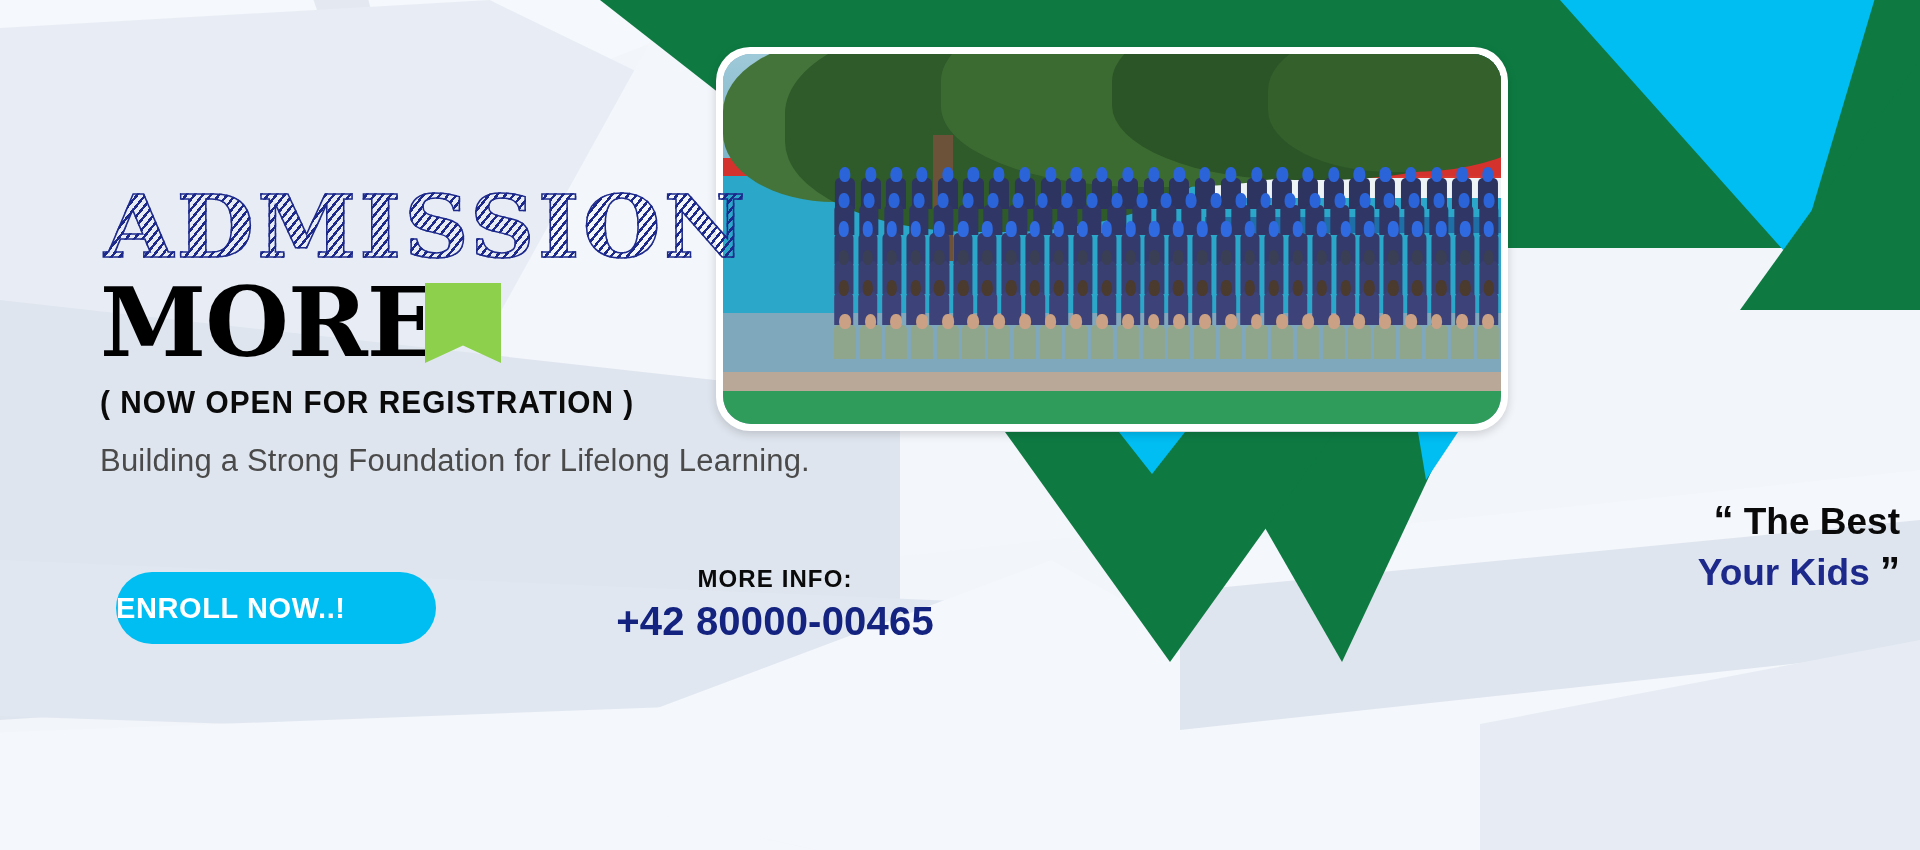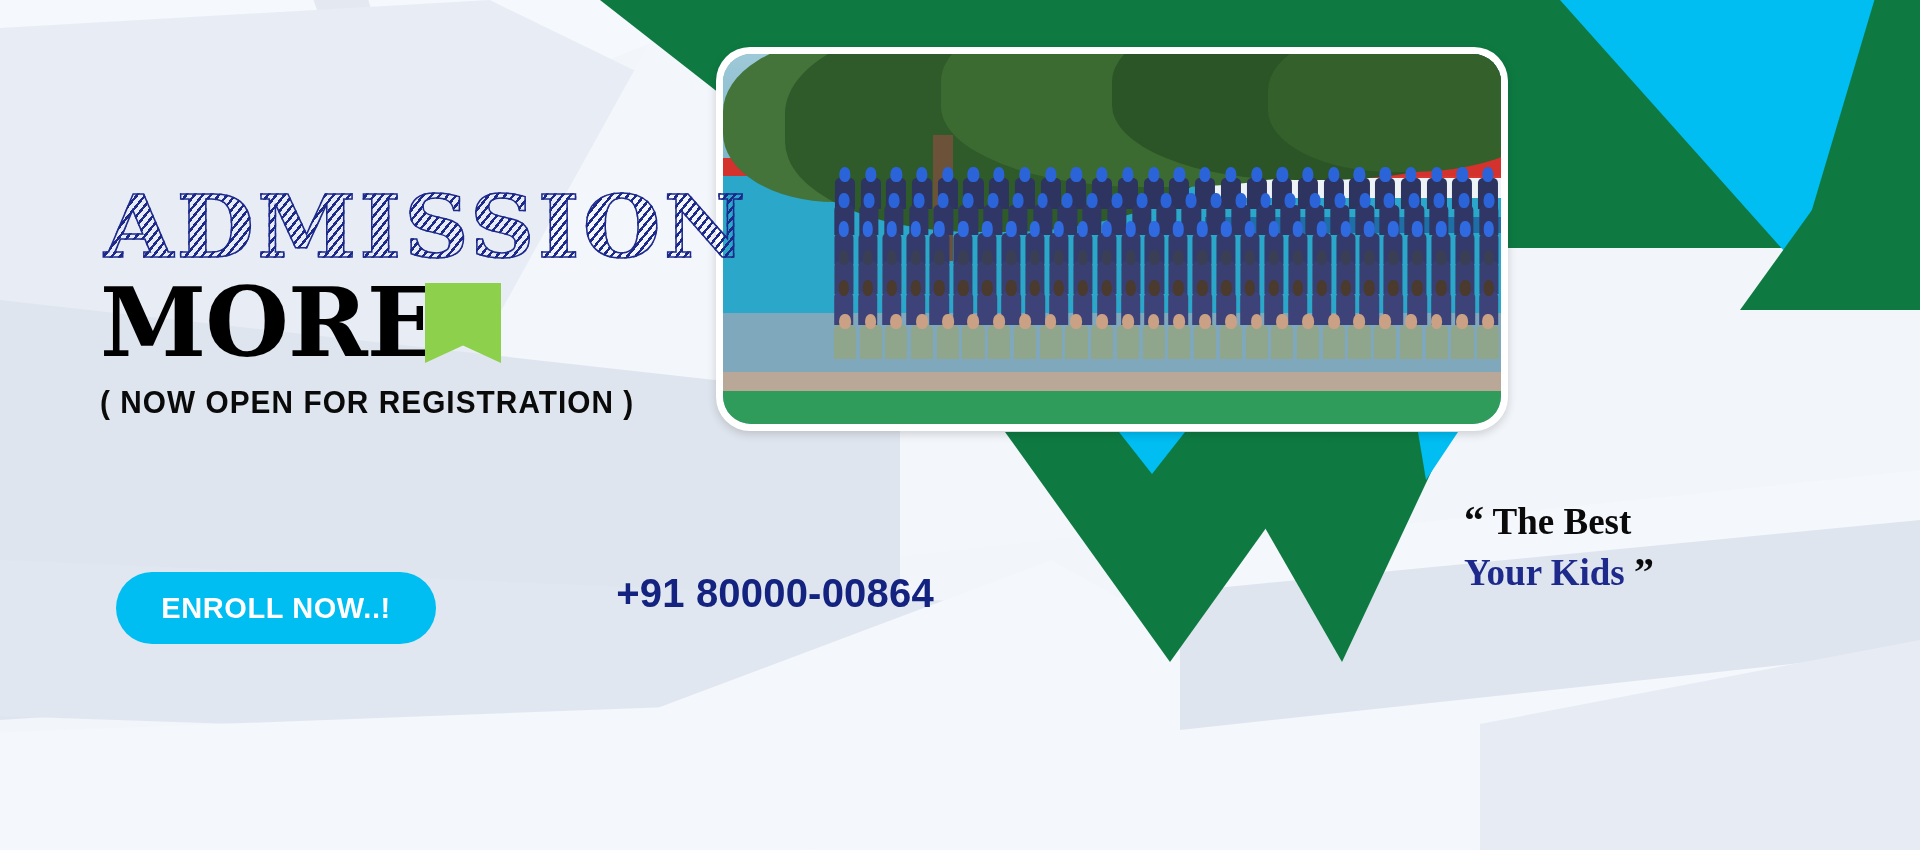--- a/index.html
+++ b/index.html
@@ -222,21 +222,21 @@
     letter-spacing:.2px;
   }
 
   
   .cta {
     position:absolute; left:116px; top:572px;
     width:320px; height:72px;
     background:#00bdf2;
     border-radius:40px;
     border:none;
-    display:flex; align-items:center; justify-content:center;
+    display:flex; align-items:center; 
     cursor:pointer;
   }
   .cta-label {
     color:#ffffff;
     font-family:"Liberation Sans", sans-serif;
     font-weight:bold;
     font-size:29px;
     letter-spacing:.6px;
   }
 
@@ -249,23 +249,23 @@
   }
   .contact-phone {
     margin-top:6px;
     font-family:"Liberation Sans", sans-serif;
     font-weight:bold; font-size:40px;
     color:#14237f; letter-spacing:.2px;
   }
 
   
   .quote {
-    position:absolute; left:1464px; top:495px;
-    width:390px; text-align:left;
-    font-family:Liberation Serif, serif;
+    position:absolute; left:1510px; top:495px;
+    width:390px; text-align:right;
+    font-family:Liberation Sans, sans-serif;
     font-weight:bold;
     font-size:37px;
     line-height:1.28;
     color:#0a0a0a;
   }
   .quote .accent { color:#1d2a8c; }
   .quote .qmark { font-size:40px; }
 </style>
 </head>
 <body>
@@ -987,27 +987,29 @@
   </div>
 
   <div class="headline-admission">ADMISSION</div>
 
   <div class="headline-open">MORE</div>
 
   <div class="bookmark"></div>
 
   <div class="sub-registration">( NOW OPEN FOR REGISTRATION )</div>
 
+  <div class="tagline">Building a Strong Foundation for Lifelong Learning.</div>
 
   <button class="cta">
     <span class="cta-label">ENROLL NOW..!</span>
   </button>
 
   <div class="contact">
-    <div class="contact-phone">+91 80000-00864</div>
+    <div class="contact-label">MORE INFO:</div>
+    <div class="contact-phone">+42 80000-00465</div>
   </div>
 
   <div class="quote">
     <div>
       <span class="qmark">“</span>
       <span>The Best</span>
     </div>
     <div>
       <span class="accent">Your Kids</span>
       <span class="qmark">”</span>

